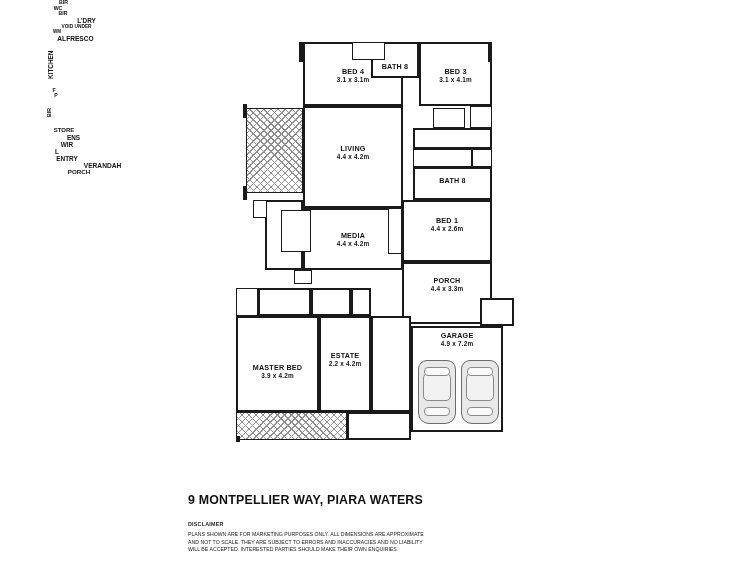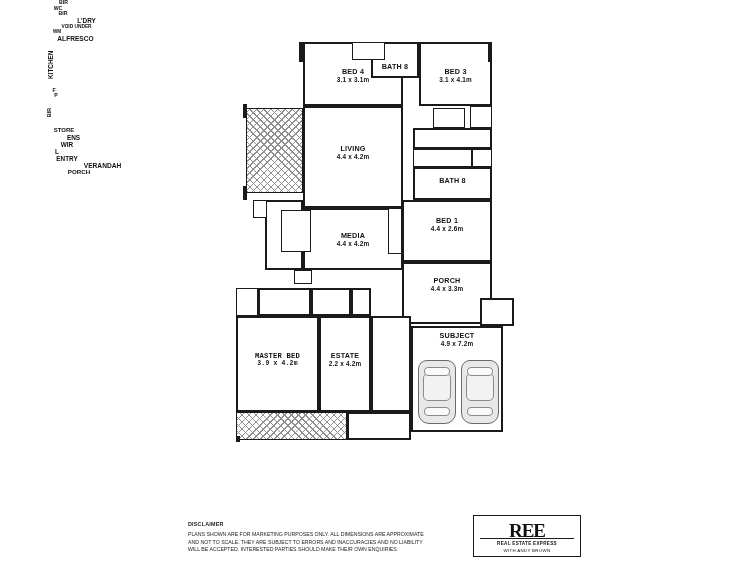--- a/index.html
+++ b/index.html
@@ -126,21 +126,21 @@
     <div class="lbl" style="left:402px;top:277px;width:90px;">
       <span class="n">PORCH</span>
       <span class="d">4.4 x 3.3m</span>
     </div>
 
     <div class="room thick" style="left:480px;top:298px;width:34px;height:28px;"></div>
     <div class="tiny" style="left:480px;top:307px;width:34px;font-size:6px;">STORE</div>
 
     <div class="carport" style="left:411px;top:326px;width:92px;height:106px;"></div>
     <div class="lbl" style="left:411px;top:332px;width:92px;">
-      <span class="n">SUBJECT</span>
+      <span class="n">GARAGE</span>
       <span class="d">4.9 x 7.2m</span>
     </div>
     <div class="car" style="left:418px;top:360px;width:36px;height:62px;">
       <div class="roof" style="top:12px;height:26px;"></div>
       <div class="win" style="top:6px;height:7px;"></div>
       <div class="win" style="top:46px;height:7px;"></div>
     </div>
     <div class="car" style="left:461px;top:360px;width:36px;height:62px;">
       <div class="roof" style="top:12px;height:26px;"></div>
       <div class="win" style="top:6px;height:7px;"></div>
@@ -152,21 +152,21 @@
 
     <div class="room" style="left:236px;top:288px;width:22px;height:28px;"></div>
 
     <div class="room thick" style="left:311px;top:288px;width:40px;height:28px;"></div>
     <div class="tiny" style="left:311px;top:297px;width:40px;font-size:6.4px;">WIR</div>
 
     <div class="room thick" style="left:351px;top:288px;width:20px;height:28px;"></div>
     <div class="tiny" style="left:351px;top:297px;width:20px;font-size:6.4px;">L</div>
 
     <div class="room thick" style="left:236px;top:316px;width:83px;height:96px;"></div>
-    <div class="lbl" style="left:236px;top:352px;width:83px;font-family:Liberation Mono, monospace;">
+    <div class="lbl" style="left:236px;top:364px;width:83px;">
       <span class="n">MASTER BED</span>
       <span class="d">3.9 x 4.2m</span>
     </div>
 
     <div class="room thick" style="left:319px;top:316px;width:52px;height:96px;"></div>
     <div class="lbl" style="left:319px;top:352px;width:52px;">
       <span class="n">ESTATE</span>
       <span class="d">2.2 x 4.2m</span>
     </div>
 
@@ -179,24 +179,19 @@
     <div class="room thick" style="left:347px;top:412px;width:64px;height:28px;"></div>
     <div class="tiny" style="left:347px;top:423px;width:64px;font-size:6.2px;">PORCH</div>
 
     <div class="wall" style="left:299px;top:42px;width:4px;height:20px;"></div>
     <div class="wall" style="left:488px;top:42px;width:4px;height:20px;"></div>
     <div class="wall" style="left:243px;top:104px;width:4px;height:14px;"></div>
     <div class="wall" style="left:243px;top:186px;width:4px;height:14px;"></div>
     <div class="wall" style="left:236px;top:436px;width:4px;height:6px;"></div>
   </div>
 
+  <div class="title" style="left:188px;top:493px;">9 MONTPELLIER WAY, PIARA WATERS</div>
 
   <div class="disc-h" style="left:188px;top:521px;">DISCLAIMER</div>
   <div class="disc-b" style="left:188px;top:531px;">PLANS SHOWN ARE FOR MARKETING PURPOSES ONLY. ALL DIMENSIONS ARE APPROXIMATE AND NOT TO SCALE. THEY ARE SUBJECT TO ERRORS AND INACCURACIES AND NO LIABILITY WILL BE ACCEPTED. INTERESTED PARTIES SHOULD MAKE THEIR OWN ENQUIRIES.</div>
 
-  <div class="logo" style="left:473px;top:515px;width:106px;height:40px;">
-    <div class="ree">REE</div>
-    <div class="bar"></div>
-    <div class="l1">REAL ESTATE EXPRESS</div>
-    <div class="l2">WITH ANDY BROWN</div>
-  </div>
 
 </div>
 
 </body></html>

